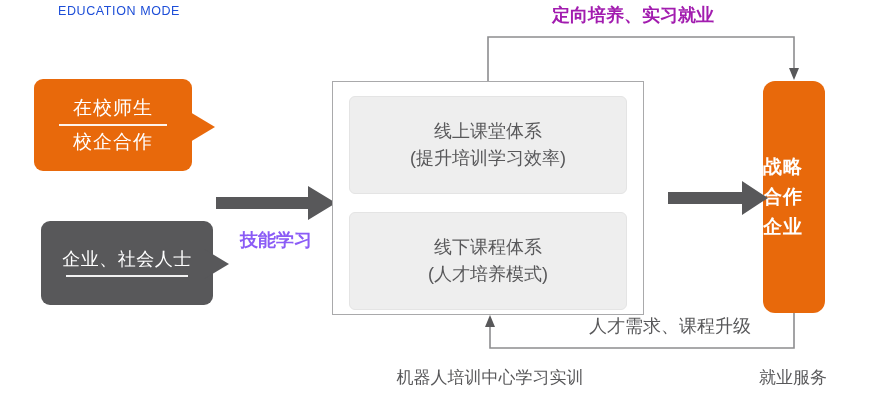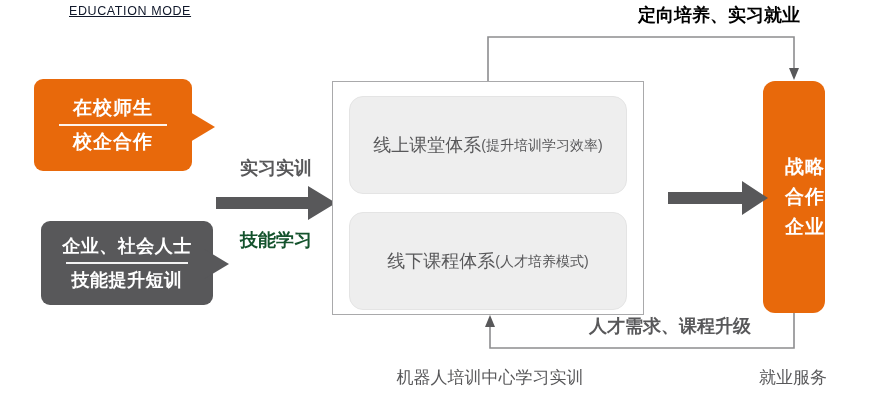--- a/index.html
+++ b/index.html
@@ -29,26 +29,25 @@
     font-size: 25px;
     font-weight: bold;
     letter-spacing: 1px;
     color: #58585a;
     line-height: 30px;
     white-space: nowrap;
   }
   #page-subtitle {
     font-size: 12.5px;
     letter-spacing: 0.6px;
-    color: #0f172a;
+    color: #1d4ed8;
     line-height: 16px;
     margin-top: 1px;
-    margin-left: 35px;
-    white-space: nowrap;
-    text-decoration: underline;
+    margin-left: 24px;
+    white-space: nowrap;
   }
 
   
   .callout {
     border-radius: 9px;
     box-sizing: border-box;
     display: flex;
     flex-direction: column;
     align-items: center;
     justify-content: center;
@@ -56,21 +55,21 @@
   }
   .callout-line {
     width: 108px;
     height: 2px;
     background: #ffffff;
     opacity: 0.92;
     margin: 3px 0;
   }
   .callout-text {
     font-size: 19px;
-    font-weight: bold;
+    font-weight: normal;
     letter-spacing: 1px;
     line-height: 26px;
     white-space: nowrap;
   }
   .callout-tail {
     position: absolute;
     width: 0; height: 0;
     border-top: 15px solid transparent;
     border-bottom: 15px solid transparent;
   }
@@ -98,90 +97,90 @@
   
   #flow-label-top {
     left: 216px; top: 156px; width: 120px;
     text-align: center;
     font-size: 18px; font-weight: bold; color: #58585a;
     white-space: nowrap;
   }
   #flow-label-bottom {
     left: 216px; top: 228px; width: 120px;
     text-align: center;
-    font-size: 18px; font-weight: bold; color: #14532d;
+    font-size: 18px; font-weight: bold; color: #8b5cf6;
     white-space: nowrap;
   }
   #flow-arrow-left { left: 216px; top: 186px; }
 
   
   #center-box {
     left: 332px; top: 81px; width: 312px; height: 234px;
     border: 1.5px solid #a9a9ab;
     background: #ffffff;
     box-sizing: border-box;
   }
   .course-card {
     position: absolute;
     left: 16px;
     width: 278px;
     height: 98px;
     background: #eeeeee;
     border: 1px solid #e4e4e4;
-    border-radius: 14px;
+    border-radius: 6px;
     box-sizing: border-box;
     display: flex;
-    flex-direction: row;
+    flex-direction: column;
     align-items: center;
     justify-content: center;
     color: #58585a;
   }
   #course-card-online { top: 14px; }
   #course-card-offline { top: 130px; justify-content: center; }
   .course-title {
     font-size: 18px;
     line-height: 27px;
     white-space: nowrap;
   }
   .course-sub {
-    font-size: 14px;
+    font-size: 18px;
     line-height: 27px;
     white-space: nowrap;
   }
 
   
   #partner-box {
     left: 763px; top: 81px; width: 62px; height: 232px;
     background: #e8690b;
     border-radius: 12px;
     display: flex;
     flex-direction: column;
-    align-items: flex-end;
+    align-items: flex-start;
     justify-content: center;
     color: #ffffff;
   }
   .partner-text {
     font-size: 19px;
     font-weight: bold;
     line-height: 30px;
     letter-spacing: 1px;
     white-space: nowrap;
   }
 
   
   #label-top-route {
-    left: 540px; top: 3px; width: 260px;
-    text-align: right;
-    font-size: 18px; font-weight: bold; color: #000000;
+    left: 503px; top: 3px; width: 260px;
+    text-align: center;
+    font-size: 18px; font-weight: bold; color: #a21caf;
     white-space: nowrap;
   }
   #label-bottom-route {
     left: 540px; top: 314px; width: 260px;
     text-align: center;
-    font-size: 18px; font-weight: bold; color: #58585a;
+    font-size: 18px; font-weight: normal; color: #58585a;
     white-space: nowrap;
   }
 
   
   #caption-training {
     left: 340px; top: 366px; width: 300px;
     text-align: center;
     font-size: 17px; color: #58585a;
     white-space: nowrap;
   }
@@ -212,25 +211,23 @@
   <div class="abs callout" id="callout-students">
     <div class="callout-text">在校师生</div>
     <div class="callout-line"></div>
     <div class="callout-text">校企合作</div>
   </div>
   <div class="callout-tail" id="callout-students-tail"></div>
 
   <div class="abs callout" id="callout-enterprise">
     <div class="callout-text">企业、社会人士</div>
     <div class="callout-line"></div>
-    <div class="callout-text">技能提升短训</div>
   </div>
   <div class="callout-tail" id="callout-enterprise-tail"></div>
 
-  <div class="abs" id="flow-label-top">实习实训</div>
   <div class="abs" id="flow-label-bottom">技能学习</div>
 
   <svg class="abs" id="flow-arrow-left" width="120" height="34" viewBox="0 0 120 34">
     <path d="M0 11 H92 V0 L120 17 L92 34 V23 H0 Z" fill="#58585a"></path>
   </svg>
 
   <div class="abs" id="center-box">
     <div class="course-card" id="course-card-online">
       <div class="course-title">线上课堂体系</div>
       <div class="course-sub">(提升培训学习效率)</div>

